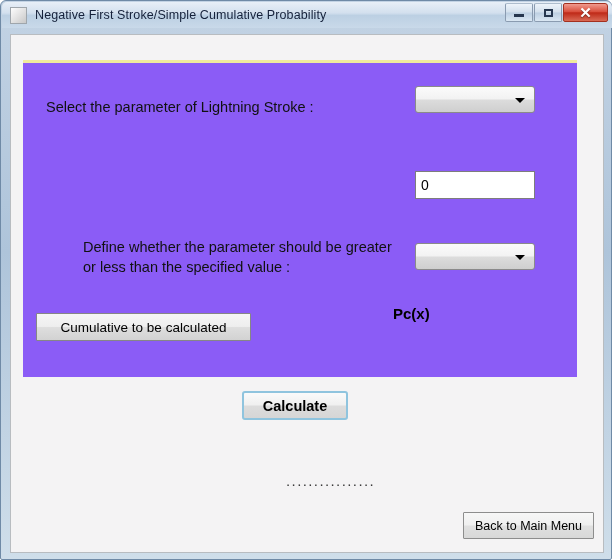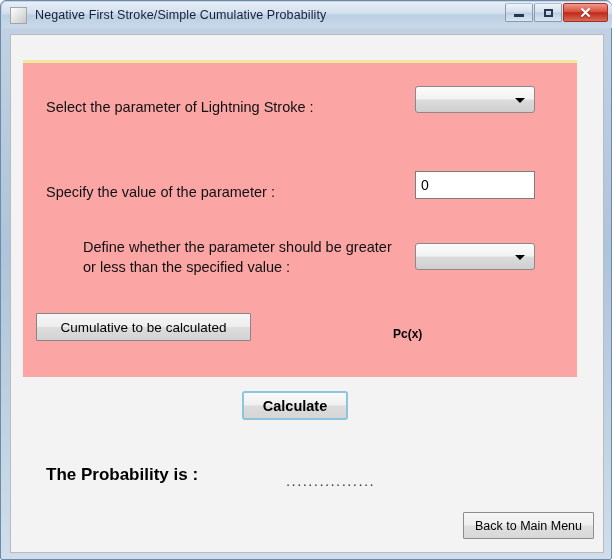--- a/index.html
+++ b/index.html
@@ -119,21 +119,21 @@
   }
 
   
   #param-panel {
     position: absolute;
     left: 12px;
     top: 25px;
     width: 554px;
     height: 317px;
     box-sizing: border-box;
-    background: #fca5a5;
+    background: #8b5cf6;
     border-top: 3px solid #f0ea9e;
   }
 
   .field-label {
     position: absolute;
     font-size: 14.5px;
     color: #111111;
     line-height: 20px;
     white-space: pre-line;
   }
@@ -192,22 +192,22 @@
     border: 1px solid #868686;
     font-family: "Liberation Sans", sans-serif;
     font-size: 13.5px;
     color: #000000;
     border-radius: 1px;
   }
 
   #label-pcx {
     position: absolute;
     left: 370px;
-    top: 264px;
-    font-size: 12px;
+    top: 242px;
+    font-size: 15px;
     font-weight: bold;
     color: #000000;
   }
 
   
   #btn-calculate {
     position: absolute;
     left: 231px;
     top: 356px;
     width: 106px;
@@ -284,38 +284,36 @@
 
     <div id="param-panel">
 
       <div class="field-label" id="label-select-parameter">Select the parameter of Lightning Stroke :</div>
 
       <div class="combo" id="combo-parameter">
         <span></span>
         <span class="arrow"></span>
       </div>
 
-      <div class="field-label" id="label-specify-value">Specify the value of the parameter :</div>
 
       <input id="input-parameter-value" type="text" value="0" style="">
 
       <div class="field-label" id="label-define-compare">Define whether the parameter should be greater
 or less than the specified value :</div>
 
       <div class="combo" id="combo-compare">
         <span></span>
         <span class="arrow"></span>
       </div>
 
       <button id="btn-probability-calculated">Cumulative to be calculated</button>
 
       <div id="label-pcx">Pc(x)</div>
     </div>
 
     <button id="btn-calculate">Calculate</button>
 
-    <div id="label-probability-result-title">The Probability is :</div>
 
     <div id="value-probability-result">................</div>
 
     <button id="btn-back-main-menu">Back to Main Menu</button>
   </div>
 </div>
 
 </body></html>

